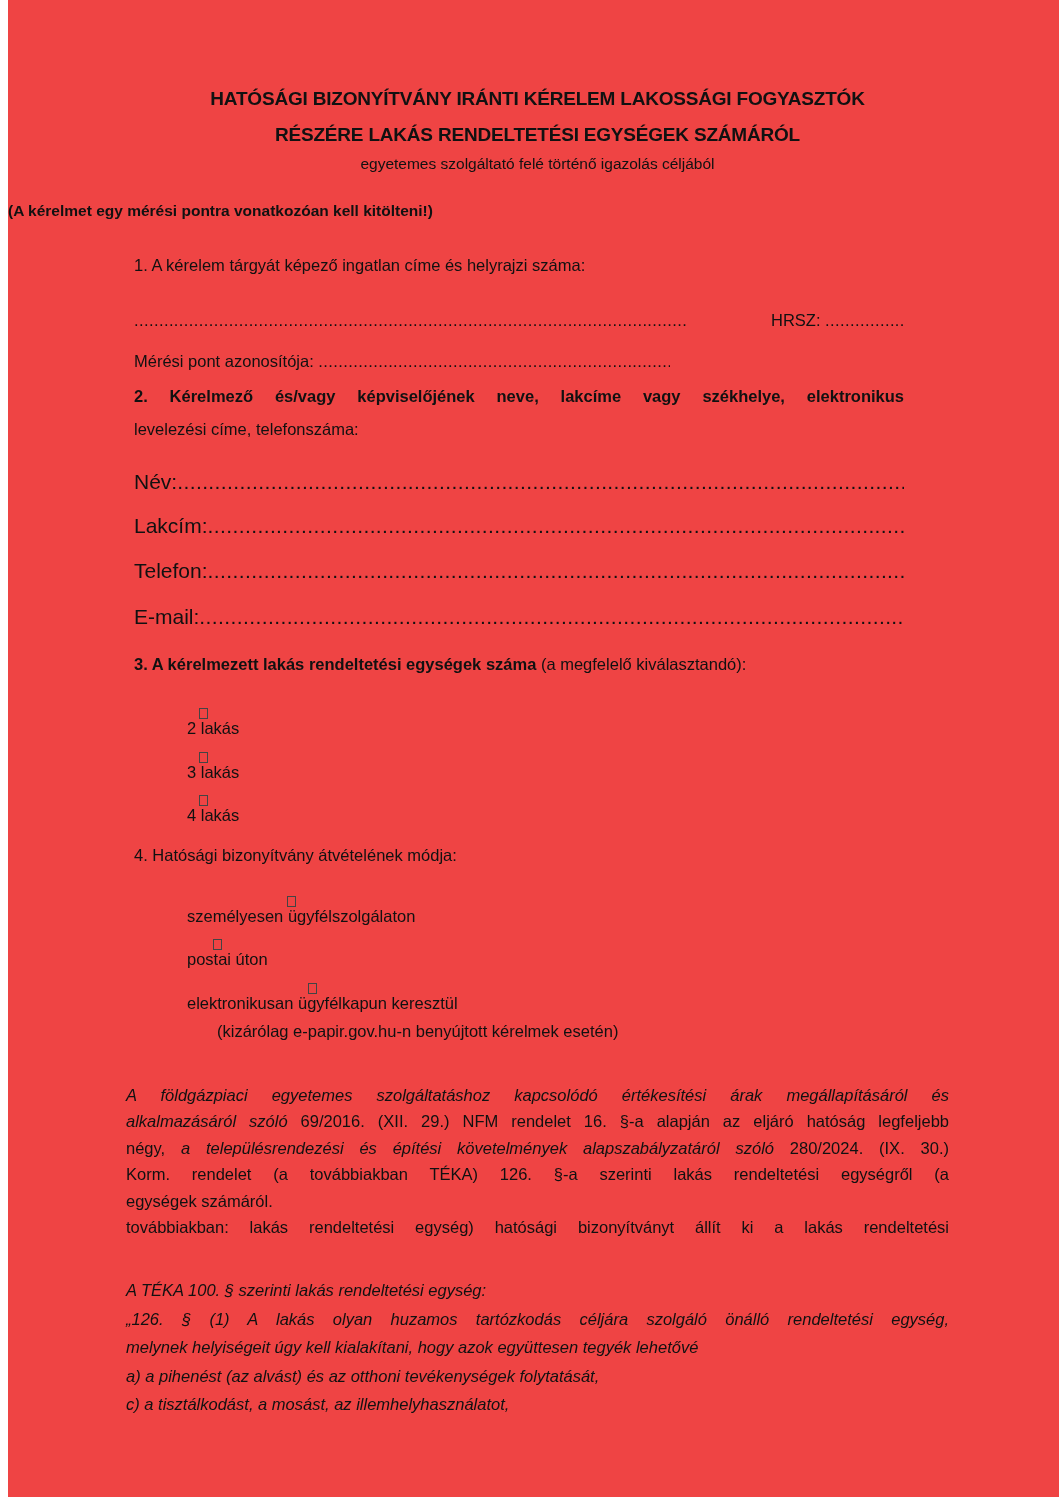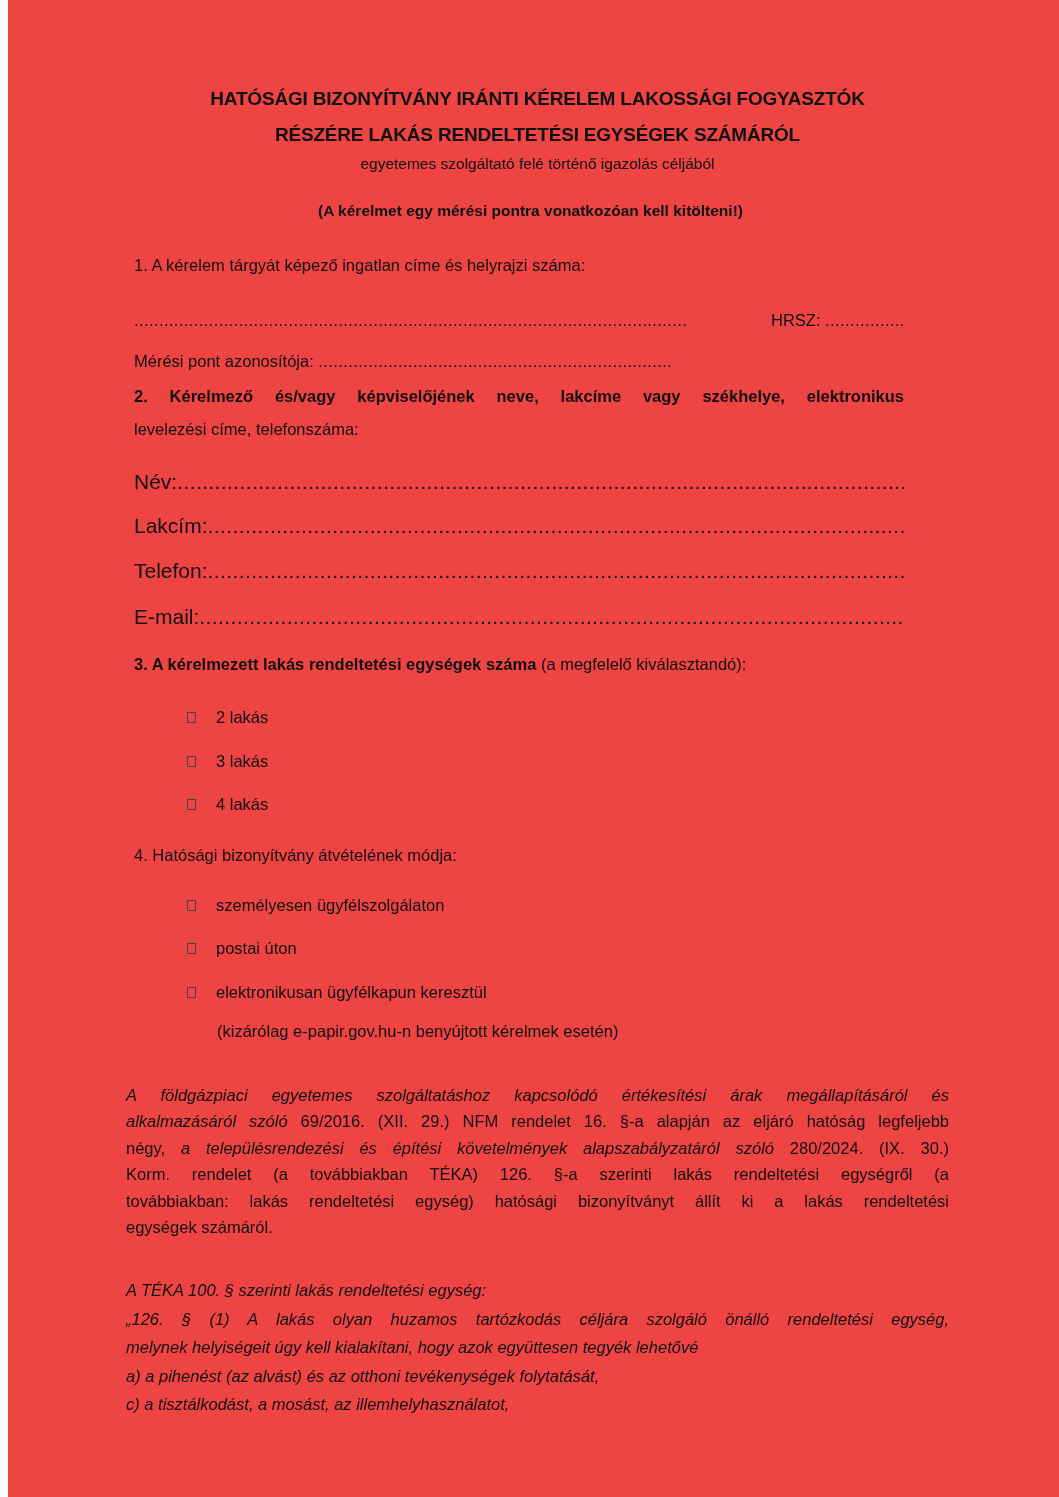--- a/index.html
+++ b/index.html
@@ -2,29 +2,29 @@
 <html><head>
 <meta charset="utf-8">
 <style>
   html, body { margin: 0; padding: 0; background: #ffffff; }
   body { width: 1059px; height: 1497px; position: relative; overflow: hidden;
          font-family: "Liberation Sans", sans-serif; color: #111; }
   .page { position: absolute; left: 8px; top: 0; width: 1059px; height: 1497px; background: #ef4444; }
   .abs { position: absolute; white-space: nowrap; }
   .title { left: 0; width: 1059px; text-align: center; font-weight: bold; font-size: 19px; letter-spacing: -0.2px; }
   .subtitle { left: 0; width: 1059px; text-align: center; font-size: 15.5px; }
-  .note { left: 0; width: 1021px; text-align: center; font-weight: bold; font-size: 15.5px; margin-left: 12px; }
+  .note { left: 0; width: 1021px; text-align: left; font-weight: bold; font-size: 15.5px; }
   .h { font-weight: normal; font-size: 16.5px; left: 126px; }
   .txt { font-size: 16.5px; }
   .dots { overflow: hidden; white-space: nowrap; font-size: 16.5px; letter-spacing: 0.4px; }
   .field-row { position: absolute; left: 126px; width: 770px; display: flex; font-size: 21px; }
   .field-row .lbl { flex: 0 0 auto; }
   .field-row .fill { flex: 1 1 auto; overflow: hidden; white-space: nowrap; letter-spacing: 0.4px; }
   .justify { position: absolute; left: 126px; width: 770px; font-size: 16.5px; text-align: justify; text-align-last: justify; }
-  .opt { position: absolute; left: 179px; display: flex; align-items: center; font-size: 16.5px; }
+  .opt { position: absolute; left: 179px; display: flex; align-items: center; font-size: 16.5px; flex-direction: column; }
   .box { width: 9px; height: 11px; border: 1px solid #444; margin-right: 20px; box-sizing: border-box; }
   .para { position: absolute; left: 118px; width: 823px; font-size: 16.5px; line-height: 26.4px; text-align: justify; }
   .para .line { display: block; text-align: justify; text-align-last: justify; height: 26.4px; }
   .para .line.last { text-align-last: left; }
   .it { font-style: italic; }
   .def { position: absolute; left: 118px; width: 823px; font-size: 16.5px; font-style: italic; line-height: 28.5px; }
   .def .line { display: block; height: 28.5px; }
   .def .line.just { text-align: justify; text-align-last: justify; }
 </style>
 </head>
@@ -97,22 +97,22 @@
     <span class="box"></span>
     <span>elektronikusan ügyfélkapun keresztül</span>
   </div>
   <div class="abs txt" style="left:209px; top:1022px;">(kizárólag e-papir.gov.hu-n benyújtott kérelmek esetén)</div>
 
   <div class="para" style="top:1082px;">
     <span class="line it">A földgázpiaci egyetemes szolgáltatáshoz kapcsolódó értékesítési árak megállapításáról és</span>
     <span class="line"><span class="it">alkalmazásáról szóló</span><span> 69/2016. (XII. 29.) NFM rendelet 16. §-a alapján az eljáró hatóság legfeljebb</span></span>
     <span class="line"><span>négy, </span><span class="it">a településrendezési és építési követelmények alapszabályzatáról szóló</span><span> 280/2024. (IX. 30.)</span></span>
     <span class="line">Korm. rendelet (a továbbiakban TÉKA) 126. §-a szerinti lakás rendeltetési egységről (a</span>
+    <span class="line last">egységek számáról.</span>
     <span class="line">továbbiakban: lakás rendeltetési egység) hatósági bizonyítványt állít ki a lakás rendeltetési</span>
-    <span class="line last">egységek számáról.</span>
   </div>
 
   <div class="def" style="top:1276px;">
     <span class="line">A TÉKA 100. § szerinti lakás rendeltetési egység:</span>
     <span class="line just">„126. § (1) A lakás olyan huzamos tartózkodás céljára szolgáló önálló rendeltetési egység,</span>
     <span class="line">melynek helyiségeit úgy kell kialakítani, hogy azok együttesen tegyék lehetővé</span>
     <span class="line"> a) a pihenést (az alvást) és az otthoni tevékenységek folytatását,</span>
     <span class="line"> c) a tisztálkodást, a mosást, az illemhelyhasználatot,</span>
   </div>
 

